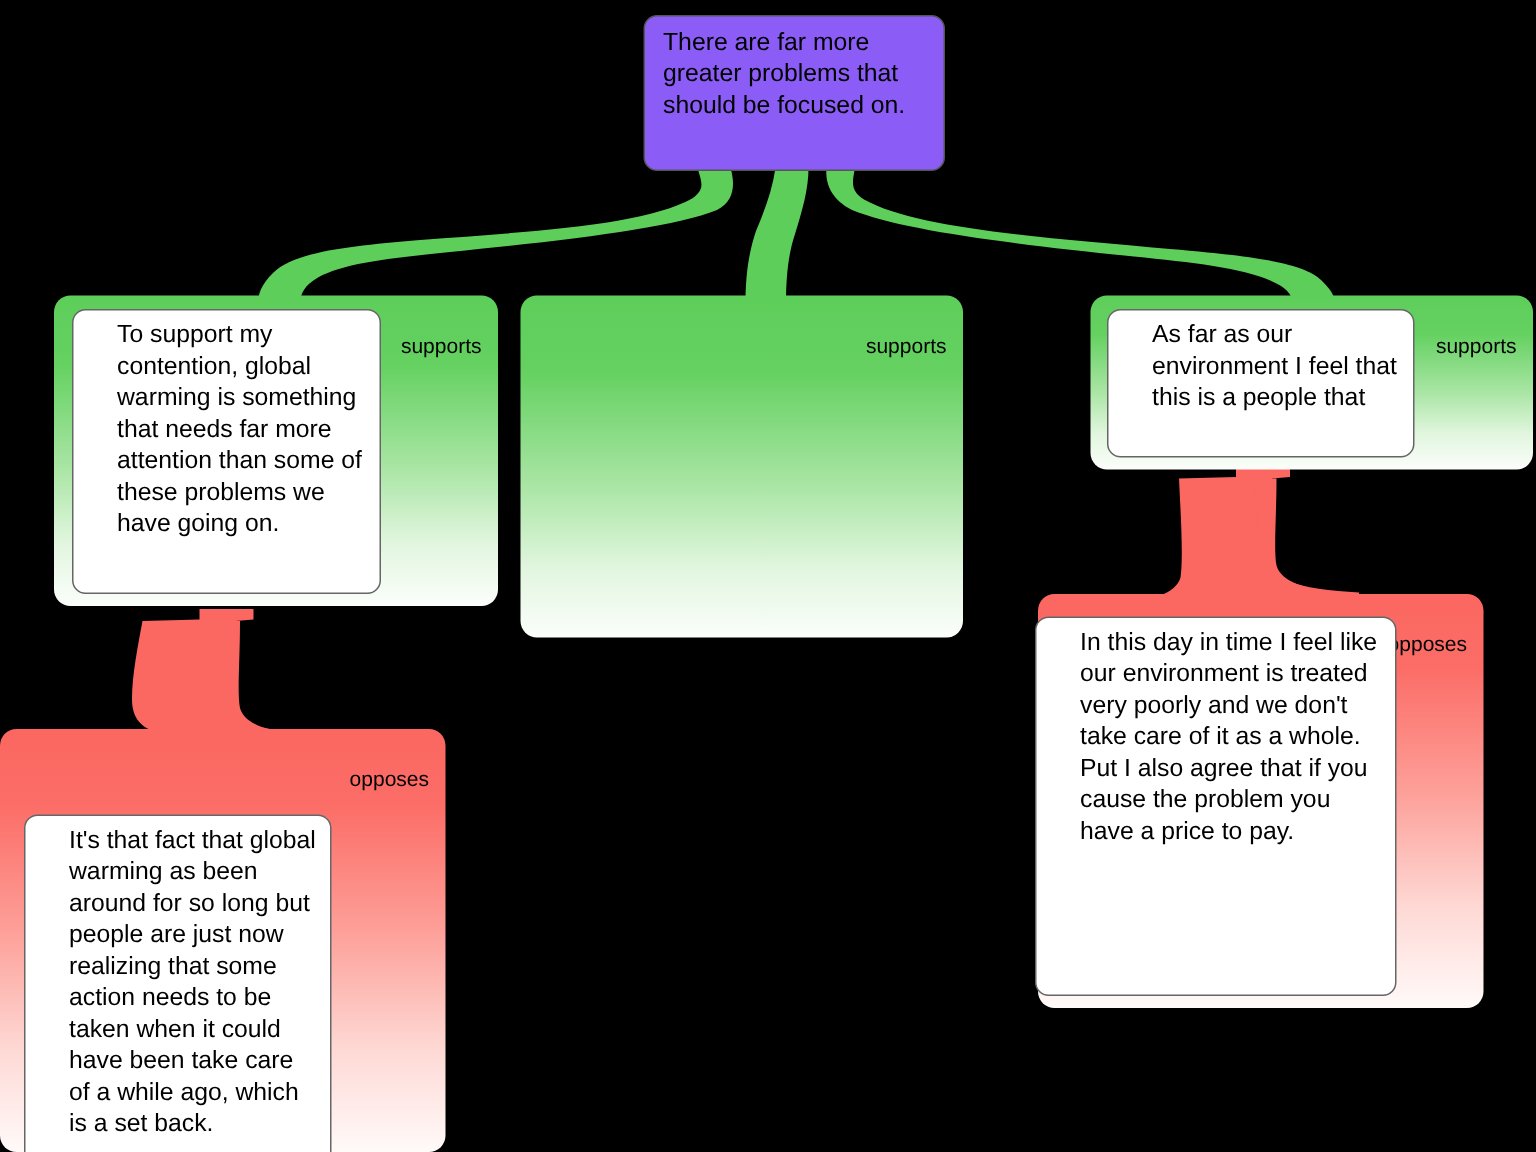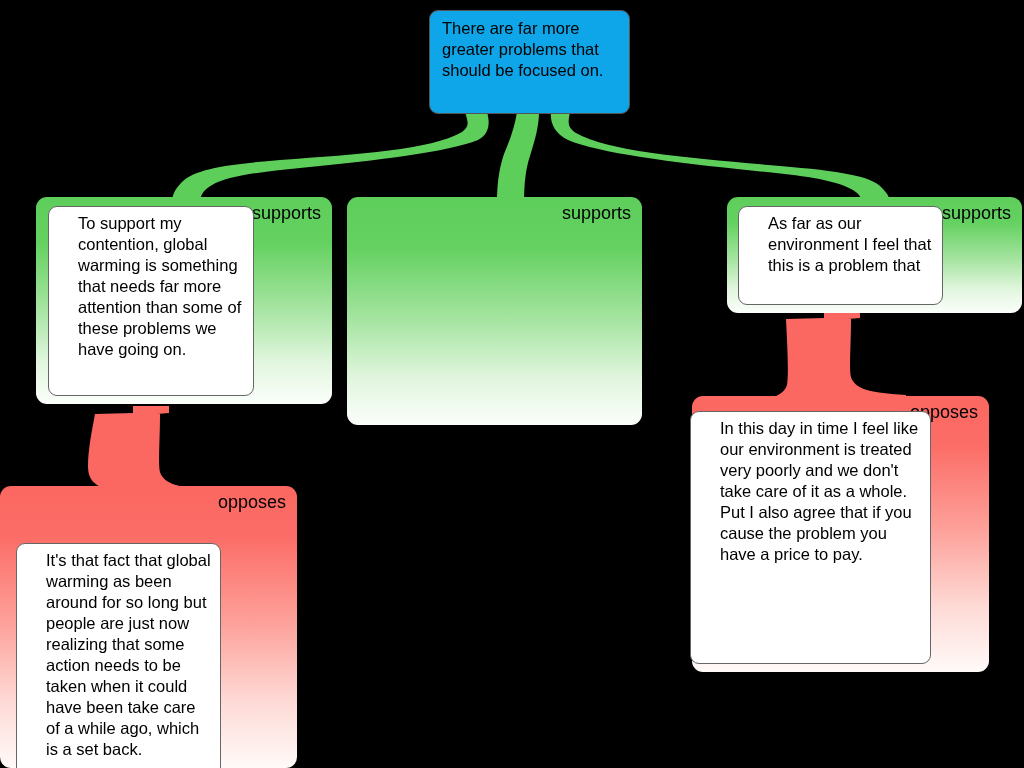--- a/index.html
+++ b/index.html
@@ -30,21 +30,21 @@
     width: 1024px;
     height: 768px;
     z-index: 1;
     pointer-events: none;
   }
 
   
   .root-box {
     position: absolute;
     box-sizing: border-box;
-    background: #0ea5e9;
+    background: #8b5cf6;
     border: 1px solid #555555;
     border-radius: 9px;
     z-index: 3;
   }
   .root-box .txt {
     font-size: 16.5px;
     line-height: 21px;
     color: #000000;
     padding: 7px 10px 6px 12px;
     display: block;
@@ -62,23 +62,23 @@
   .panel.green {
     background: linear-gradient(to bottom, #5ece5b 0%, #64d160 22%, #a8e5a3 55%, #e2f6df 80%, #fbfefb 100%);
   }
   .panel.red {
     background: linear-gradient(to bottom, #fb6761 0%, #fc6d67 18%, #fda099 48%, #fed9d5 76%, #fffaf9 100%);
   }
 
   
   .rel-label {
     position: absolute;
-    top: 9px;
+    top: 26px;
     right: 11px;
-    font-size: 18px;
+    font-size: 14px;
     line-height: 15px;
     color: #000000;
     white-space: nowrap;
   }
 
   
   .card {
     position: absolute;
     box-sizing: border-box;
     background: #ffffff;
@@ -179,21 +179,21 @@
   </div>
 
   <div class="panel green" style="left:347px; top:197px; width:295px; height:228px;">
     <span class="rel-label">supports</span>
   </div>
 
   <div class="panel green" style="left:727px; top:197px; width:295px; height:116px;">
     <span class="rel-label">supports</span>
   </div>
   <div class="card" style="left:738px; top:206px; width:205px; height:99px;">
-    <span class="txt">As far as our environment I feel that this is a problem that</span>
+    <span class="txt">As far as our environment I feel that this is a people that</span>
   </div>
 
   <div class="panel red" style="left:0px; top:486px; width:297px; height:282px;">
     <span class="rel-label">opposes</span>
   </div>
   <div class="card" style="left:16px; top:501px; width:205px; height:258px;margin-top:42px;">
     <span class="txt">It's that fact that global warming as been around for so long but people are just now realizing that some action needs to be taken when it could have been take care of a while ago, which is a set back.</span>
   </div>
 
   <div class="panel red" style="left:692px; top:396px; width:297px; height:276px;">

